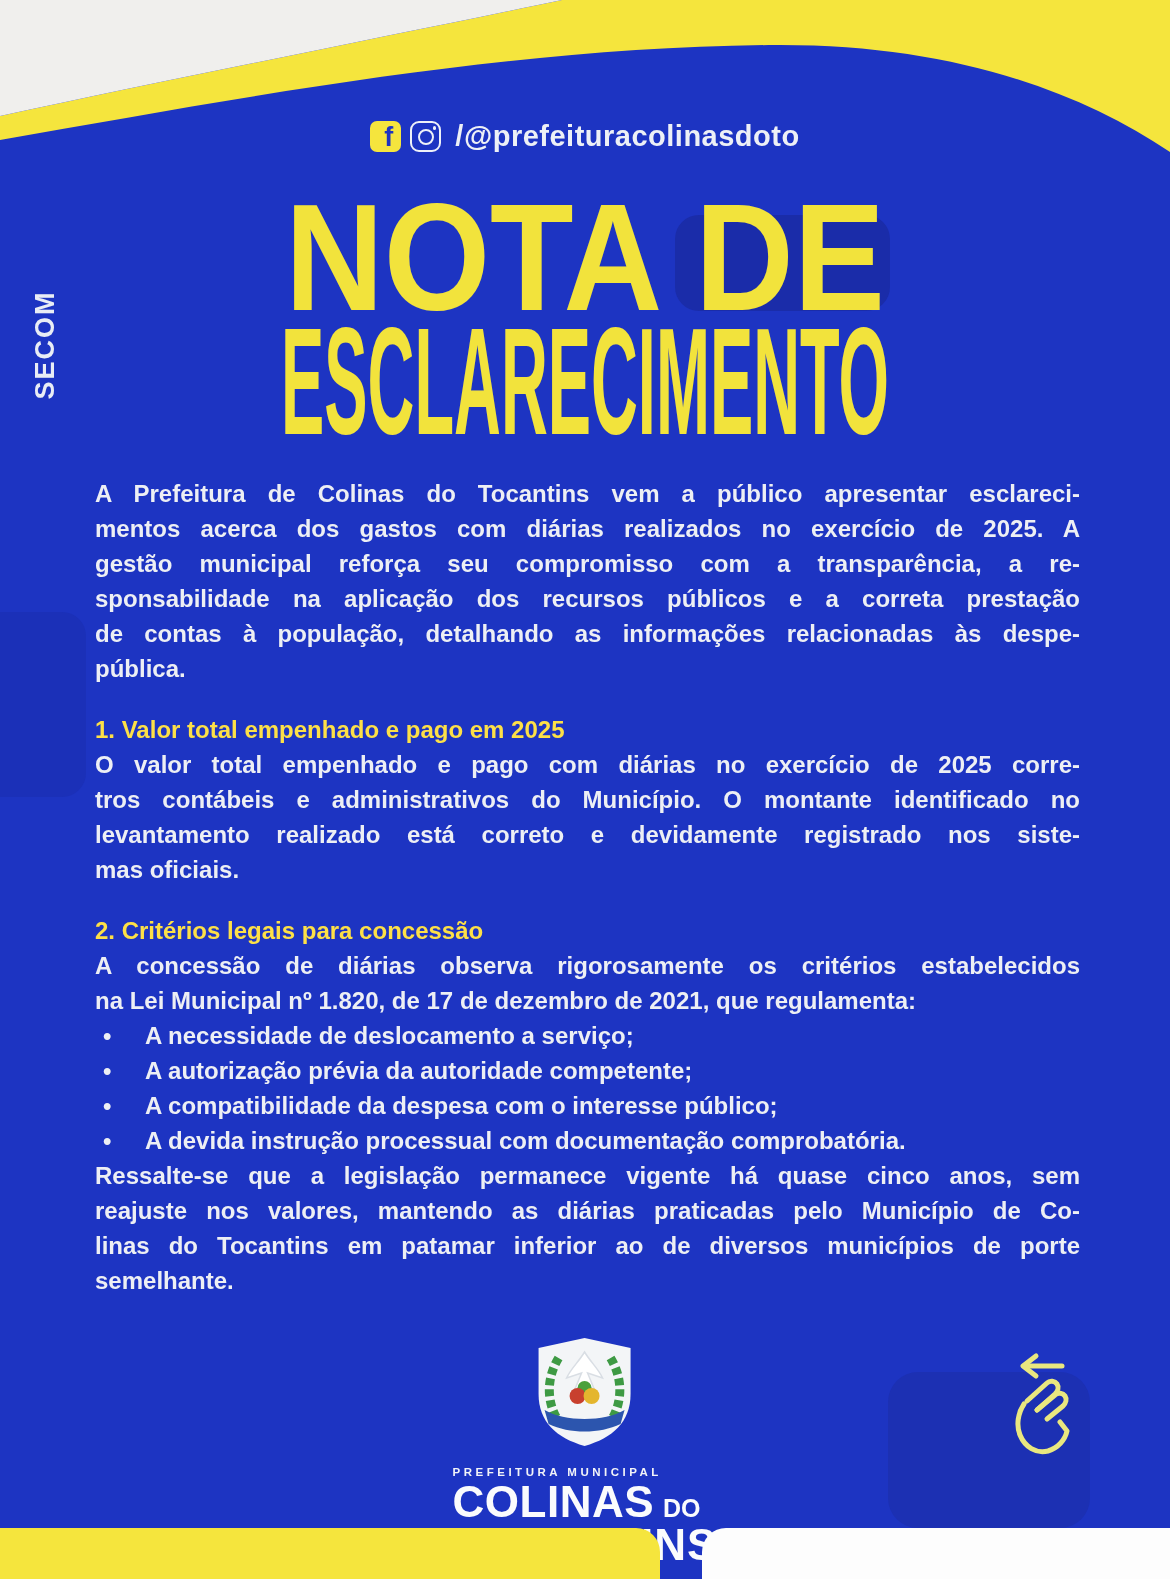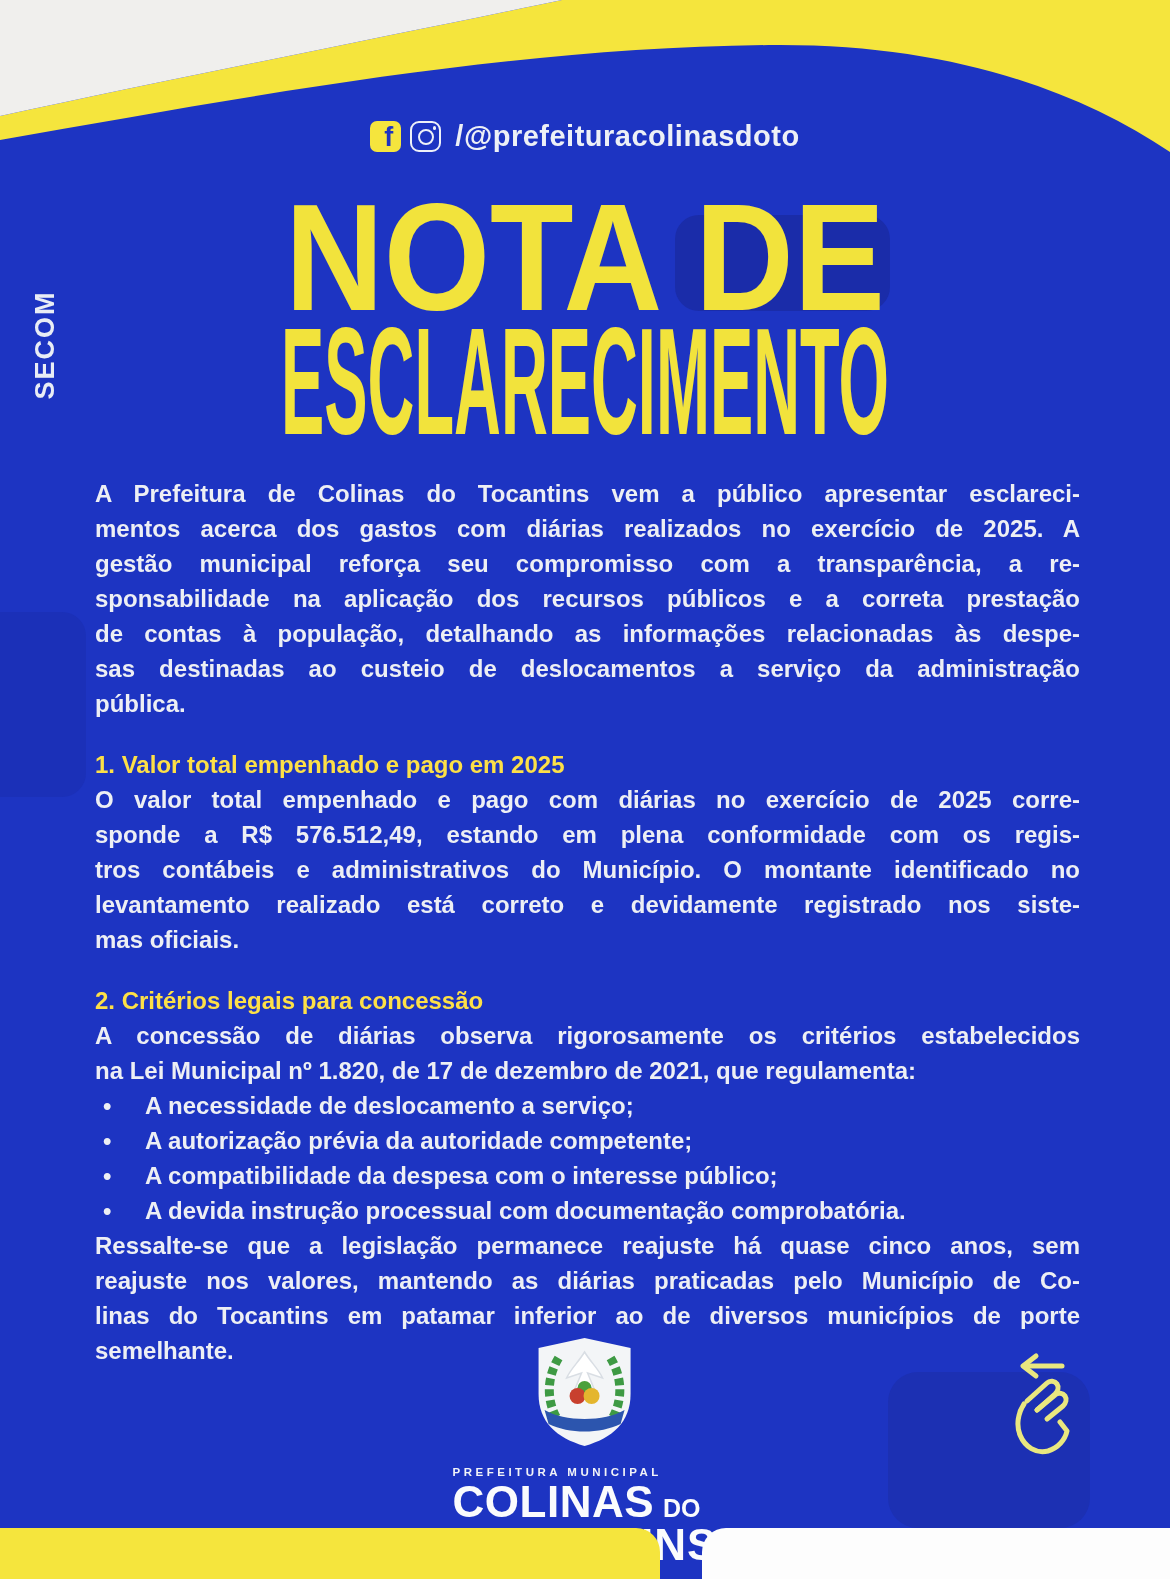--- a/index.html
+++ b/index.html
@@ -106,46 +106,44 @@
     </g>
   </svg>
 
   <div class="content">
     <div class="para jlines">
         <div class="line">A Prefeitura de Colinas do Tocantins vem a público apresentar esclareci-</div>
         <div class="line">mentos acerca dos gastos com diárias realizados no exercício de 2025. A</div>
         <div class="line">gestão municipal reforça seu compromisso com a transparência, a re-</div>
         <div class="line">sponsabilidade na aplicação dos recursos públicos e a correta prestação</div>
         <div class="line">de contas à população, detalhando as informações relacionadas às despe-</div>
-        <div class="line">sas destinadas ao custeio de deslocamentos a serviço da administração</div>
         <div class="line last">pública.</div>
       </div>
 
     <div class="section-heading">1. Valor total empenhado e pago em 2025</div>
     <div class="para jlines">
         <div class="line">O valor total empenhado e pago com diárias no exercício de 2025 corre-</div>
-        <div class="line">sponde a R$ 576.512,49, estando em plena conformidade com os regis-</div>
         <div class="line">tros contábeis e administrativos do Município. O montante identificado no</div>
         <div class="line">levantamento realizado está correto e devidamente registrado nos siste-</div>
         <div class="line last">mas oficiais.</div>
       </div>
 
     <div class="section-heading">2. Critérios legais para concessão</div>
     <div class="para jlines">
         <div class="line">A concessão de diárias observa rigorosamente os critérios estabelecidos</div>
         <div class="line last">na Lei Municipal nº 1.820, de 17 de dezembro de 2021, que regulamenta:</div>
       </div>
     <div class="bullets">
         <div class="bullet">A necessidade de deslocamento a serviço;</div>
         <div class="bullet">A autorização prévia da autoridade competente;</div>
         <div class="bullet">A compatibilidade da despesa com o interesse público;</div>
         <div class="bullet last">A devida instrução processual com documentação comprobatória.</div>
       </div>
     <div class="para jlines">
-        <div class="line">Ressalte-se que a legislação permanece reajuste há quase cinco anos, sem</div>
+        <div class="line">Ressalte-se que a legislação permanece vigente há quase cinco anos, sem</div>
         <div class="line">reajuste nos valores, mantendo as diárias praticadas pelo Município de Co-</div>
         <div class="line">linas do Tocantins em patamar inferior ao de diversos municípios de porte</div>
         <div class="line last">semelhante.</div>
       </div>
   </div>
 
   <div class="logo">
     <svg width="120" height="120" viewBox="0 0 120 120">
       <path d="M60,6 L106,16 L106,62 C106,90 88,106 60,114 C32,106 14,90 14,62 L14,16 Z" fill="#f3f5f7"></path>
       <path d="M34,26 C22,46 22,68 32,86" stroke="#3e9a44" stroke-width="9" stroke-dasharray="7 4" fill="none"></path>

